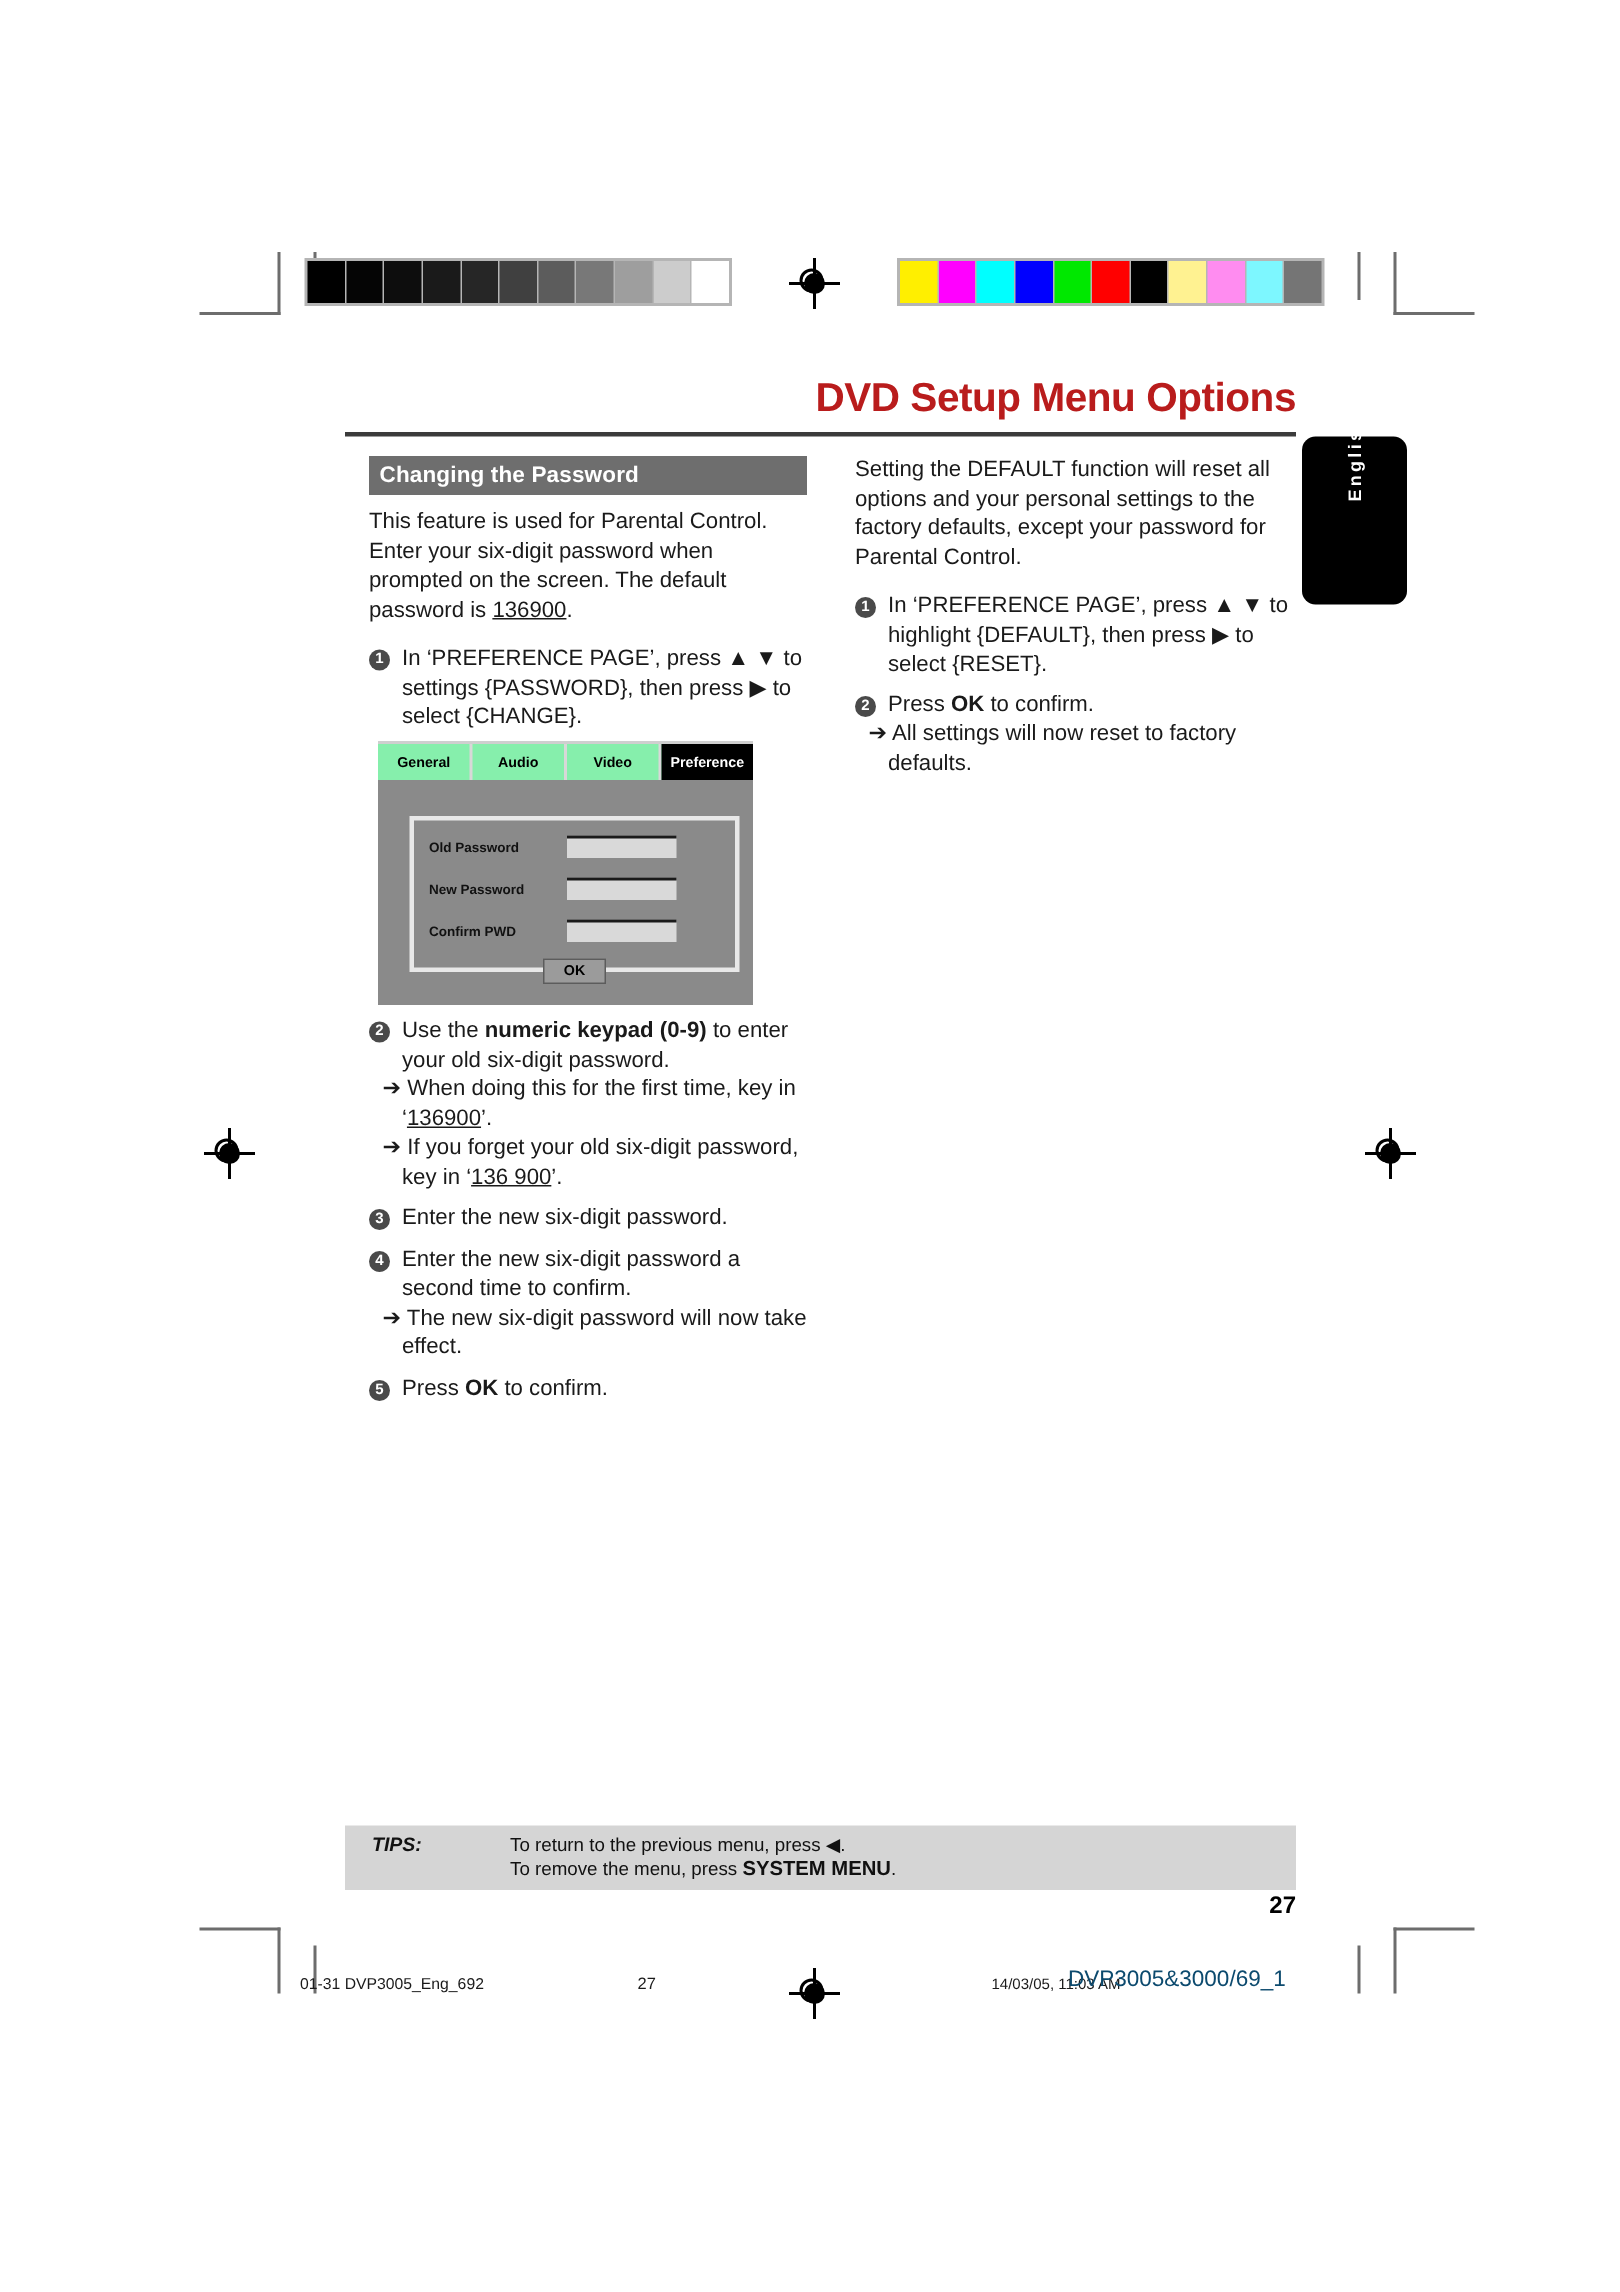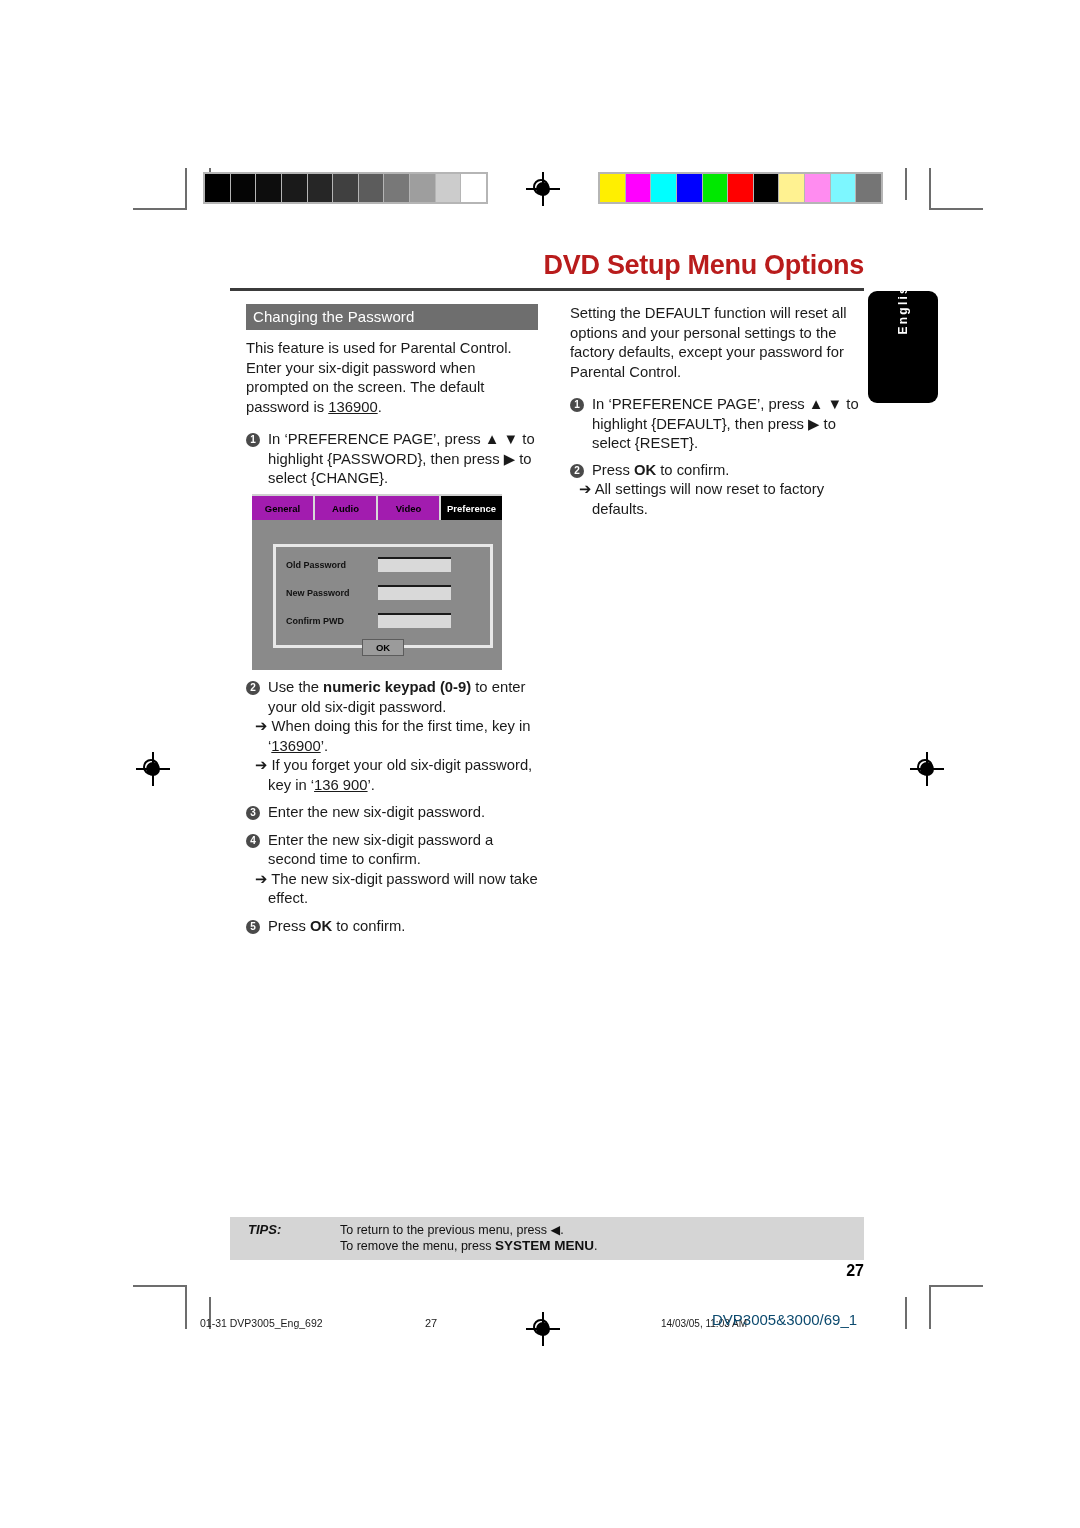--- a/index.html
+++ b/index.html
@@ -96,21 +96,21 @@
   }
 
   .col { position: absolute; width: 295px; }
   .col-left  { left: 246px; top: 304px; }
   .col-right { left: 570px; top: 304px; }
 
   .sec-head {
     background: #6e6e6e;
     color: #ffffff;
     font-size: 15px;
-    font-weight: normal;
+    font-weight: bold;
     padding: 4px 0 5px 7px;
     margin-bottom: 9px;
     letter-spacing: 0.1px;
   }
   .col-left .sec-head { width: 285px; }
   .col-right .sec-head { width: 285px; }
 
   .para {
     font-size: 14.8px;
     line-height: 19.5px;
@@ -150,21 +150,21 @@
     position: absolute;
     left: 252px; top: 494px;
     width: 250px; height: 176px;
     background: #8a8a8a;
     box-sizing: border-box;
     border-top: 2px solid #cfcfcf;
   }
   .tv-tabs {
     position: relative;
     height: 24px;
-    background: #a21caf;
+    background: #86efac;
     display: flex;
     align-items: stretch;
     border-bottom: 2px solid #8a8a8a;
   }
   .tv-tab {
     flex: 1;
     display: flex;
     align-items: center;
     justify-content: center;
     font-size: 9.5px;
@@ -352,21 +352,21 @@
 <div class="col col-left">
   <div class="sec-head">Changing the Password</div>
 
   <div class="para">
     <span>This feature is used for Parental Control. Enter your six-digit password when prompted on the screen. The default password is </span><span class="u">136900</span><span>.</span>
   </div>
 
   <div class="step">
     <span class="num">1</span>
     <span>In ‘PREFERENCE PAGE’, press ▲ ▼ to</span><br>
-    <span>highlight {PASSWORD}, then press ▶ to</span><br>
+    <span>settings {PASSWORD}, then press ▶ to</span><br>
     <span>select {CHANGE}.</span>
   </div>
 </div>
 
 <div class="tv">
   <div class="tv-tabs">
     <div class="tv-tab">General</div>
     <div class="tv-tab">Audio</div>
     <div class="tv-tab">Video</div>
     <div class="tv-tab active">Preference</div>

